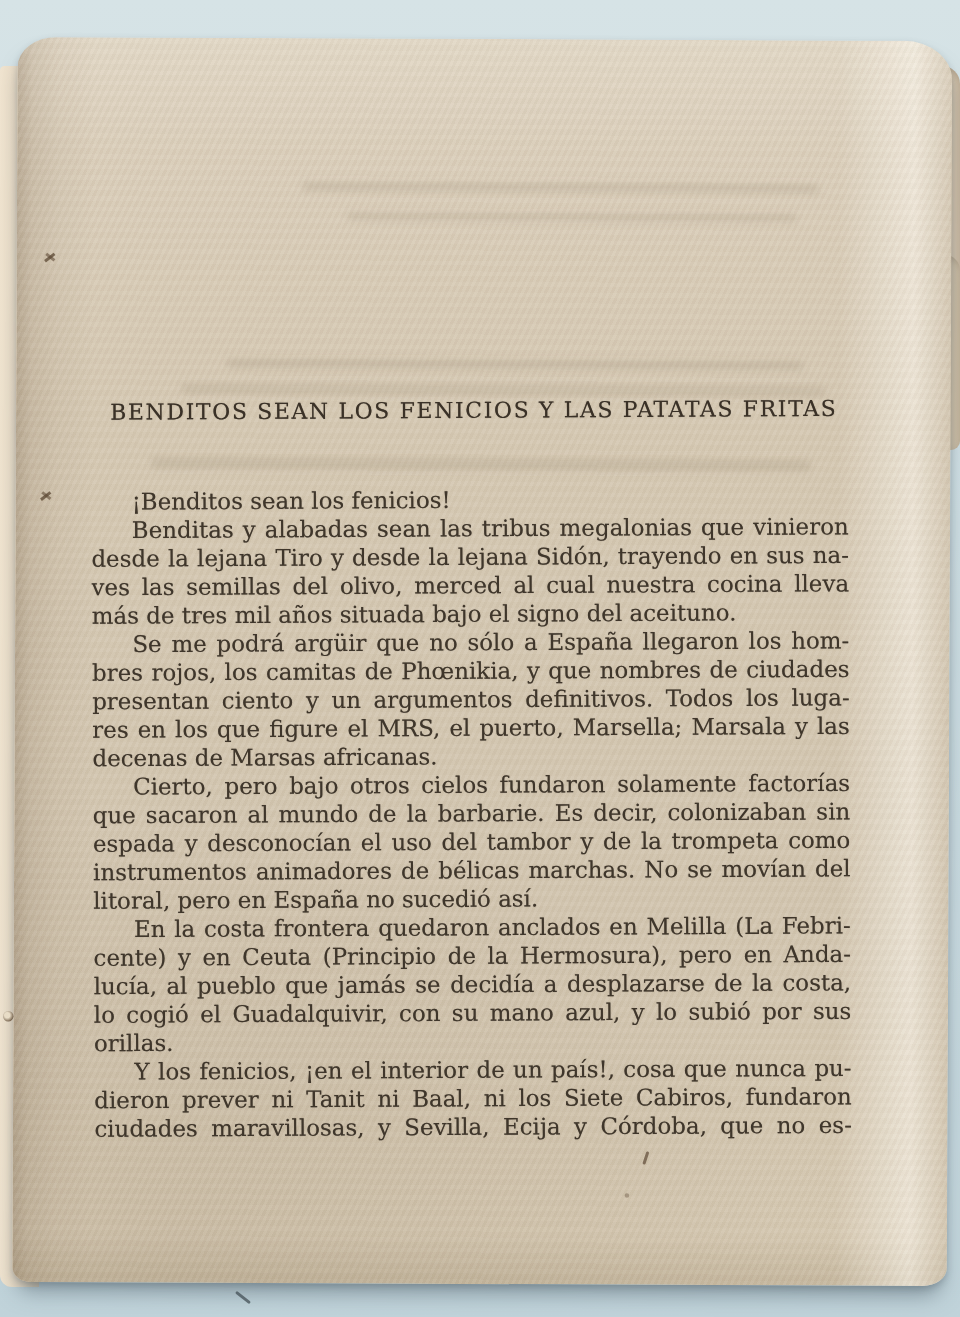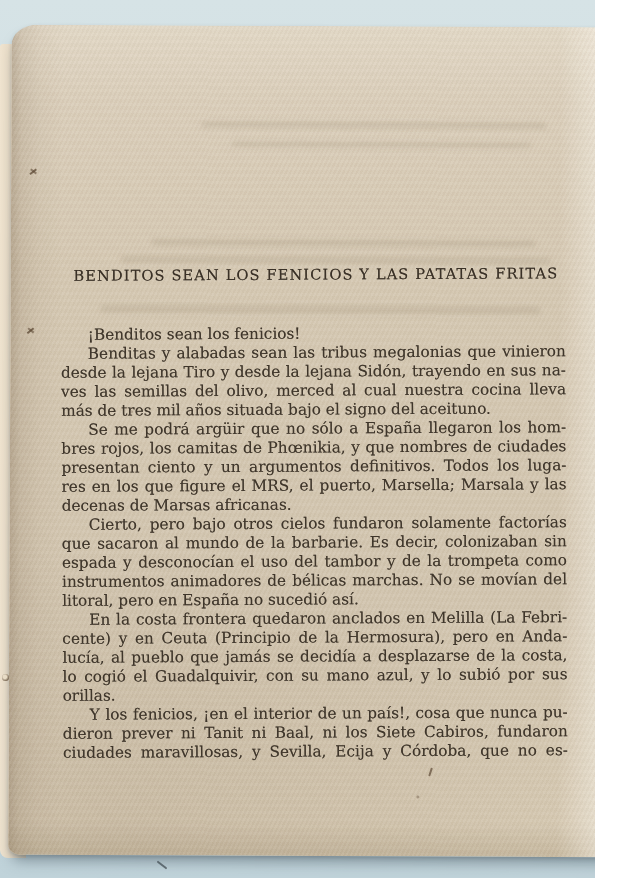--- a/index.html
+++ b/index.html
@@ -1,22 +1,22 @@
 <!DOCTYPE html>
 <html style="--background-top: #d6e3e6; --background-bottom: #c0d3da; --paper: #d5c8b2; --paper-light: #e2d8c6; --ink: #3f362b;"><head>
 <meta charset="utf-8">
 <style>
   :root{
     --background-top:#d6e3e6; --background-bottom:#c0d3da;
     --paper:#d5c8b2; --paper-light:#e2d8c6; --ink:#3f362b;
   }
   html,body{margin:0;padding:0;}
   body{font-family:"DejaVu Serif","Liberation Serif",serif;}
-  .scene{position:relative;width:567px;height:878px;overflow:hidden;
-    background:linear-gradient(180deg,var(--background-top) 0%,#cdddE2 40%,var(--background-bottom) 100%);padding-left:28px;}
+  .scene{position:relative;width:640px;height:878px;overflow:hidden;
+    background:linear-gradient(180deg,var(--background-top) 0%,#cdddE2 40%,var(--background-bottom) 100%);}
   
   .prev-strip{position:absolute;left:0;top:44px;width:26px;height:814px;z-index:1;
     background:linear-gradient(90deg,#f0e4d0 0%,#e6d8c2 60%,#d8c9b1 100%);
     border-radius:3px 0 0 8px;}
   
   .step1{position:absolute;left:598px;top:44px;width:42px;height:160px;z-index:1;
     background:linear-gradient(90deg,#ddd0bb,#d2c3ac);border-radius:0 12px 4px 0;
     box-shadow:inset 0 2px 4px rgba(120,100,75,.35);}
   .step2{position:absolute;left:588px;top:170px;width:52px;height:130px;z-index:1;
     background:linear-gradient(90deg,#d8cab4,#cdbfa7);border-radius:0 10px 6px 0;

